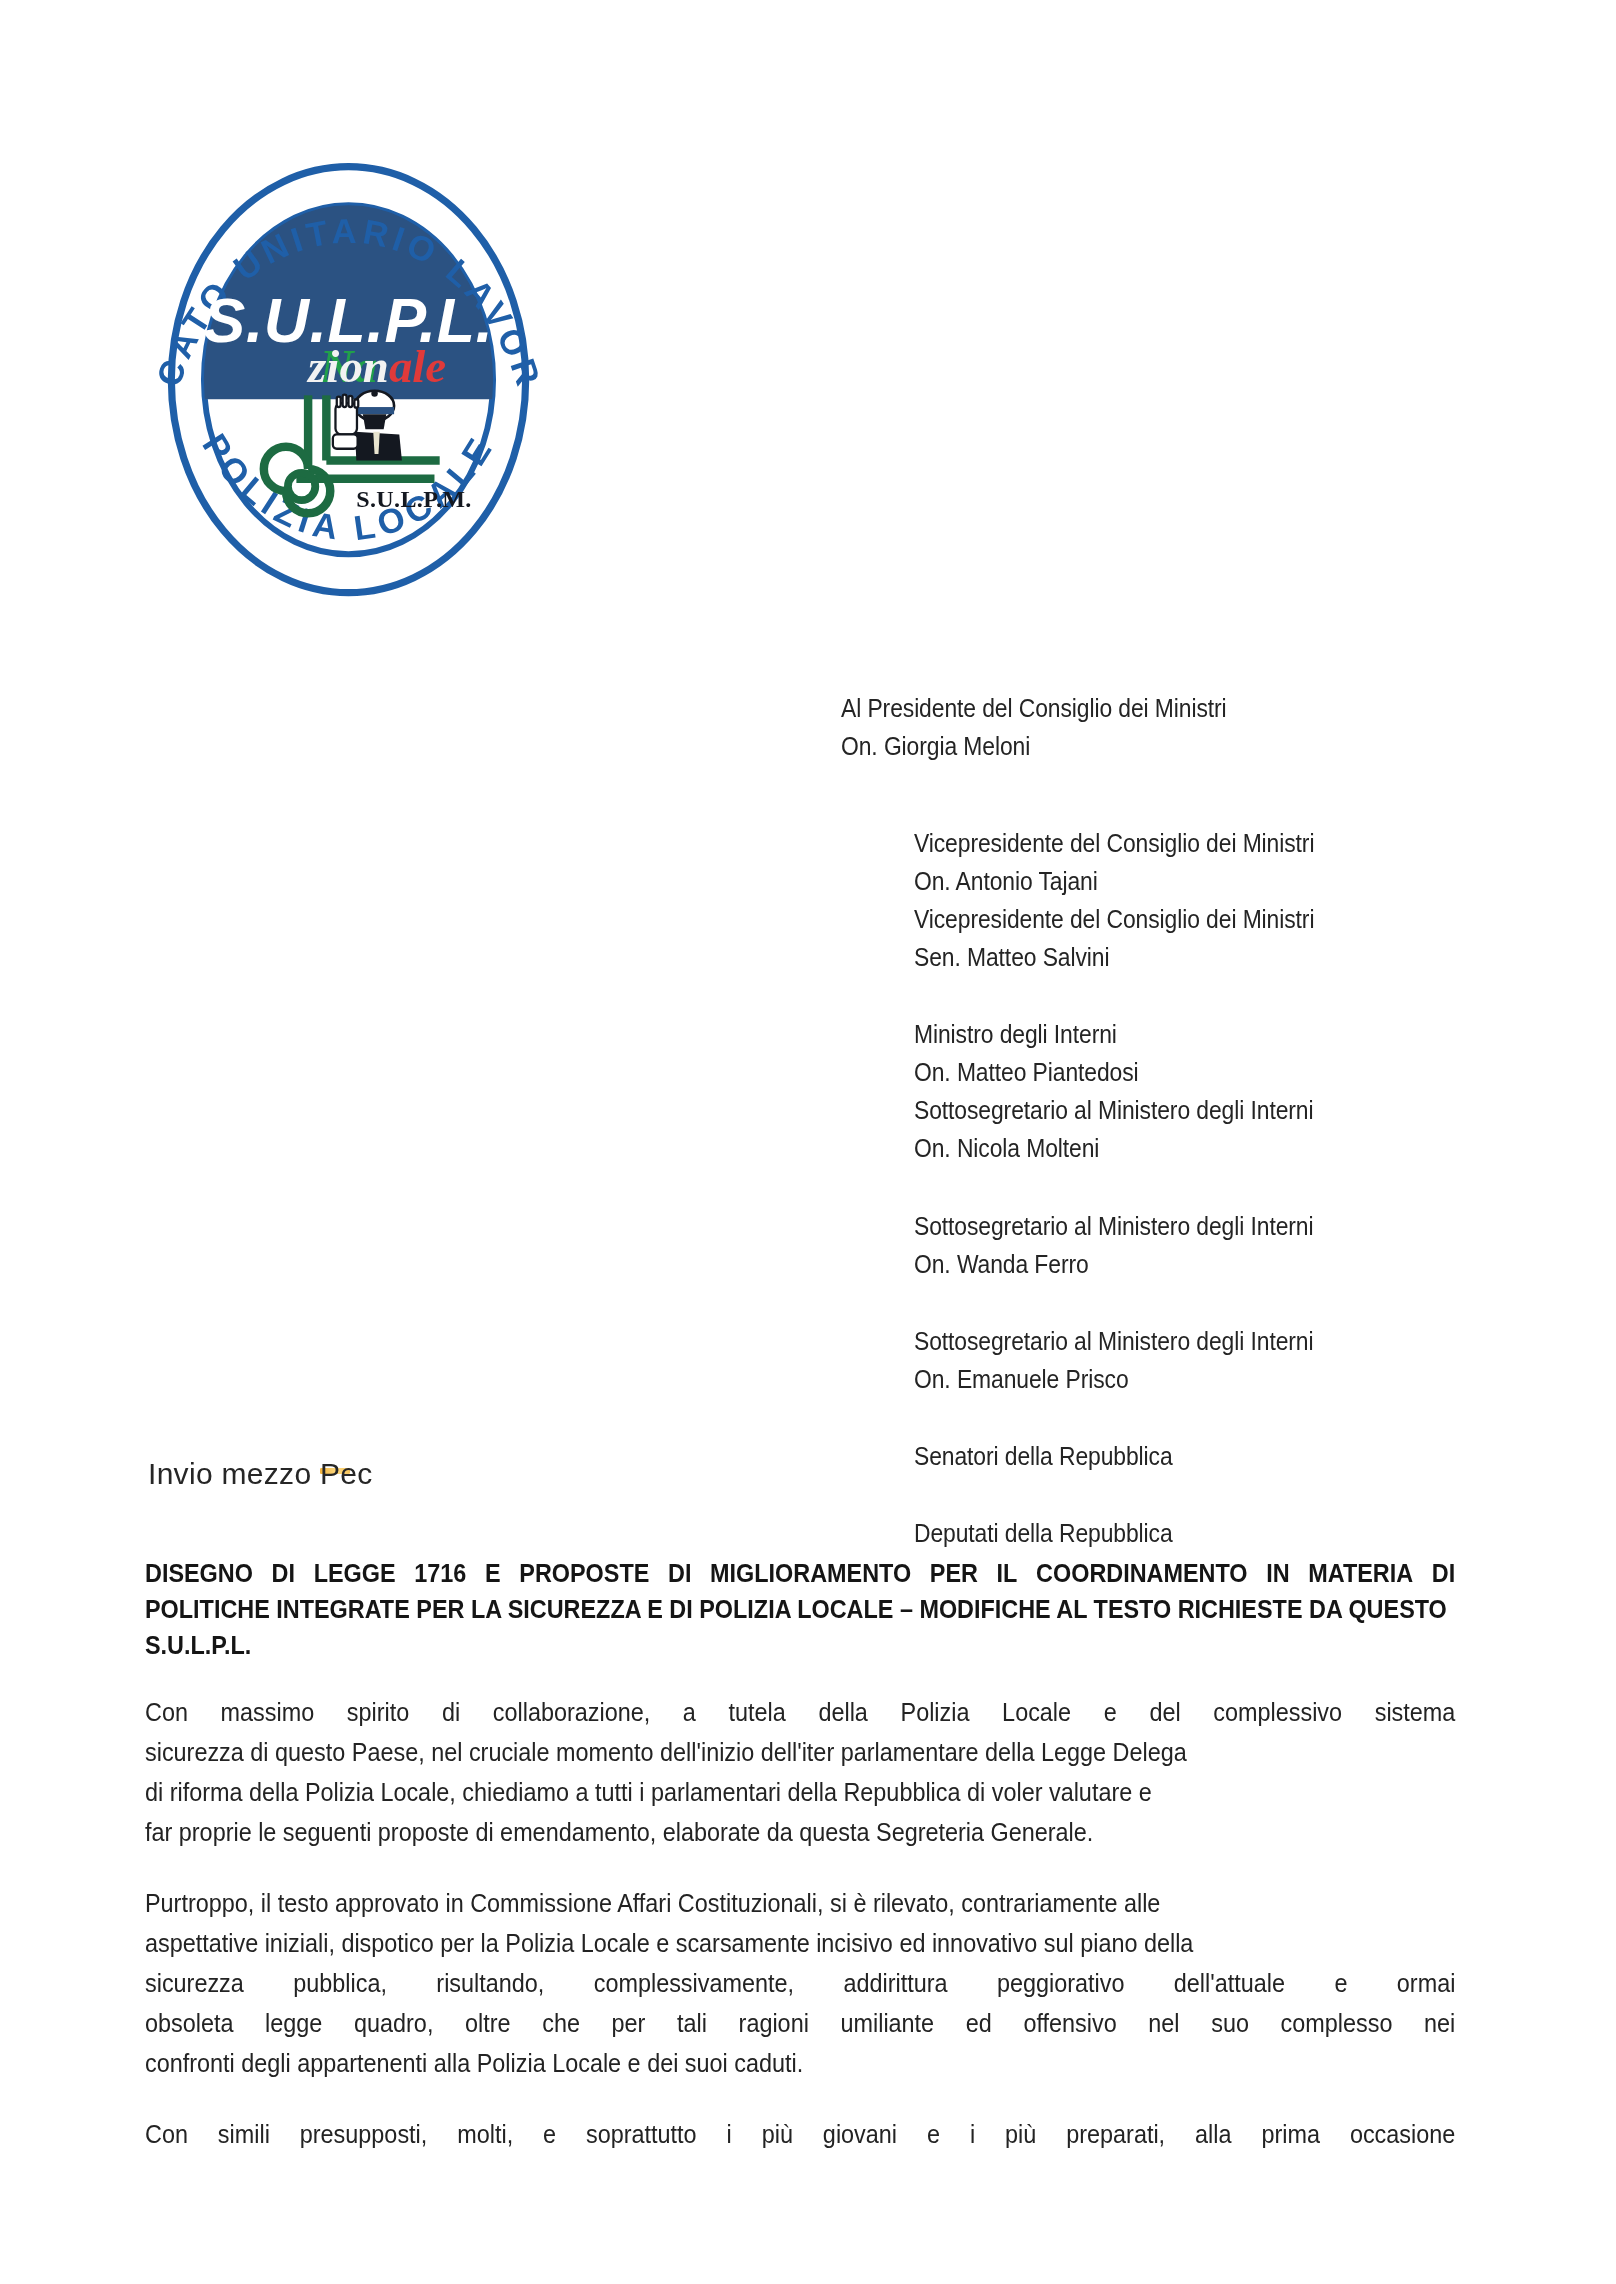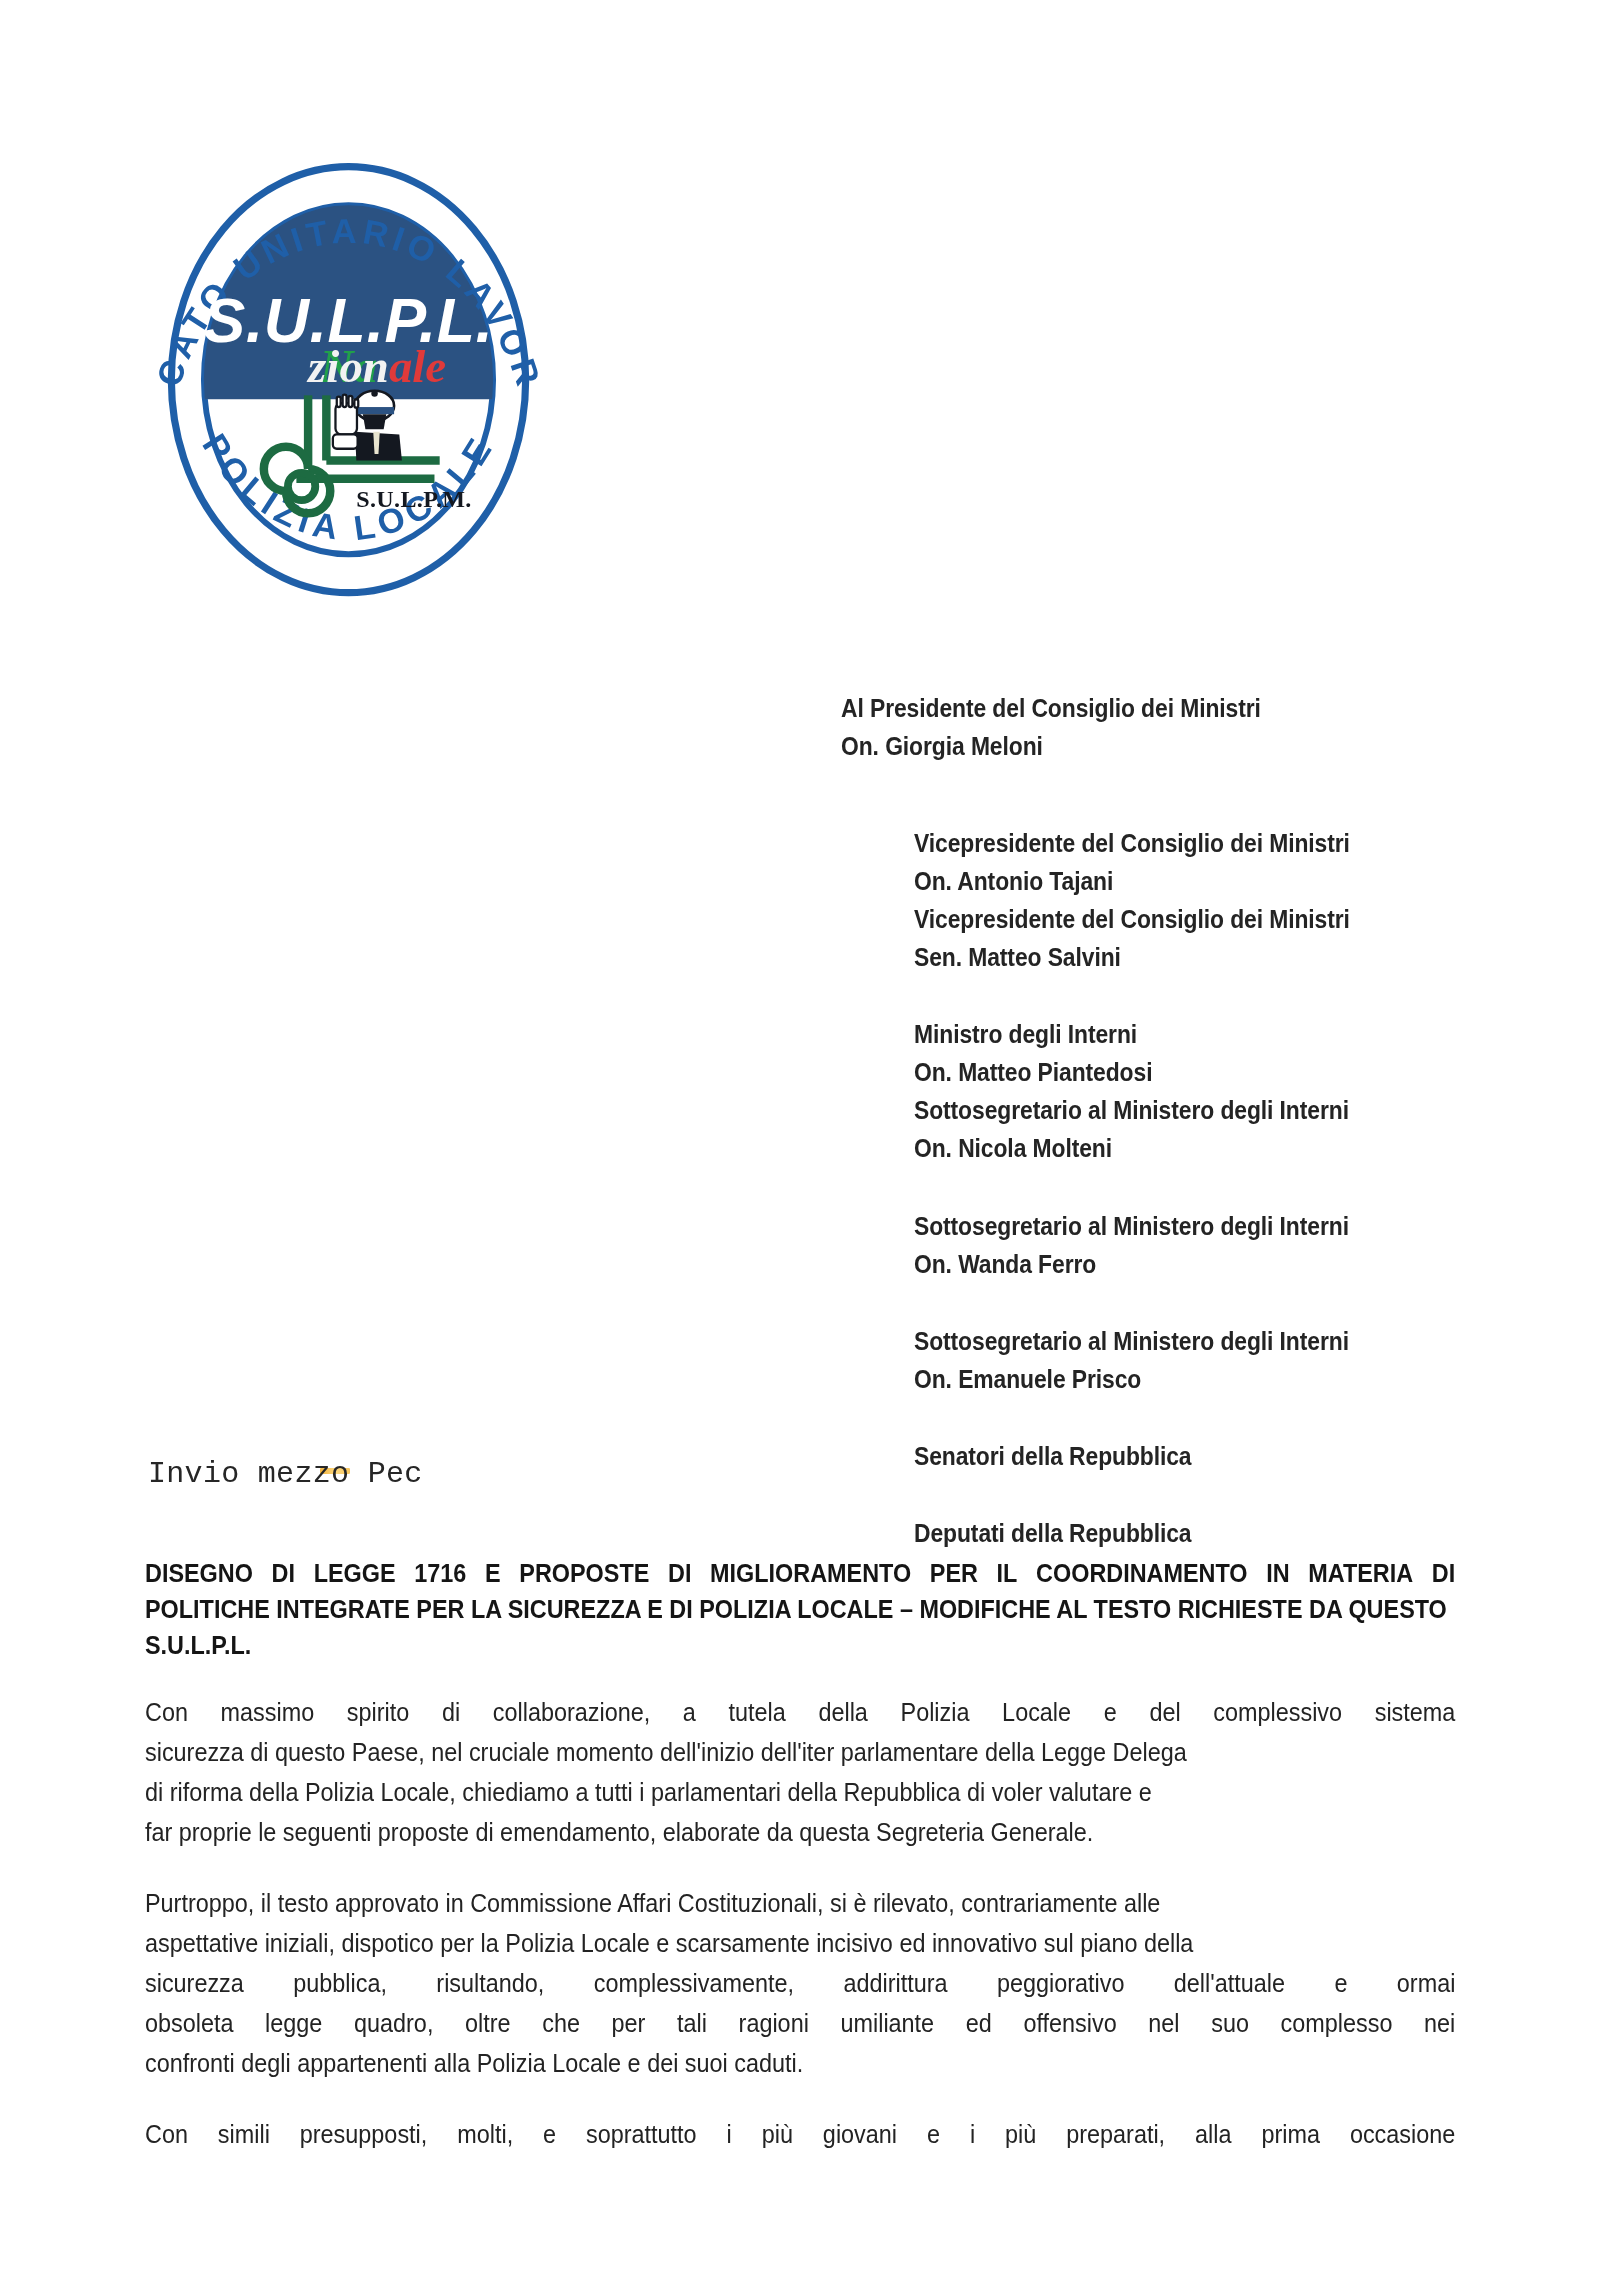--- a/index.html
+++ b/index.html
@@ -43,31 +43,31 @@
   .addr-line {
     font-family: "Liberation Sans", sans-serif;
     font-size: 26px;
     line-height: 38px;
     color: #242424;
     white-space: nowrap;
     transform: scaleX(0.88);
     transform-origin: left center;
     letter-spacing: -0.1px;
   }
-  .addr-group { margin-bottom: 0; font-weight: bold; }
+  .addr-group { margin-bottom: 0; }
   .addr-indent { margin-left: 73px; margin-top: 25px; }
   .gap-lg { height: 34px; }
   .gap-sm { height: 14.3px; }
 
   
   #invio-pec {
     position: absolute;
     left: 148px;
     top: 1457px;
-    font-family: Liberation Mono, monospace;
+    font-family: Liberation Sans, sans-serif;
     font-size: 30px;
     line-height: 34px;
     color: #262626;
     letter-spacing: 0.3px;
     white-space: nowrap;
   }
   #pec-mark {
     position: absolute;
     left: 320px;
     top: 1468px;

